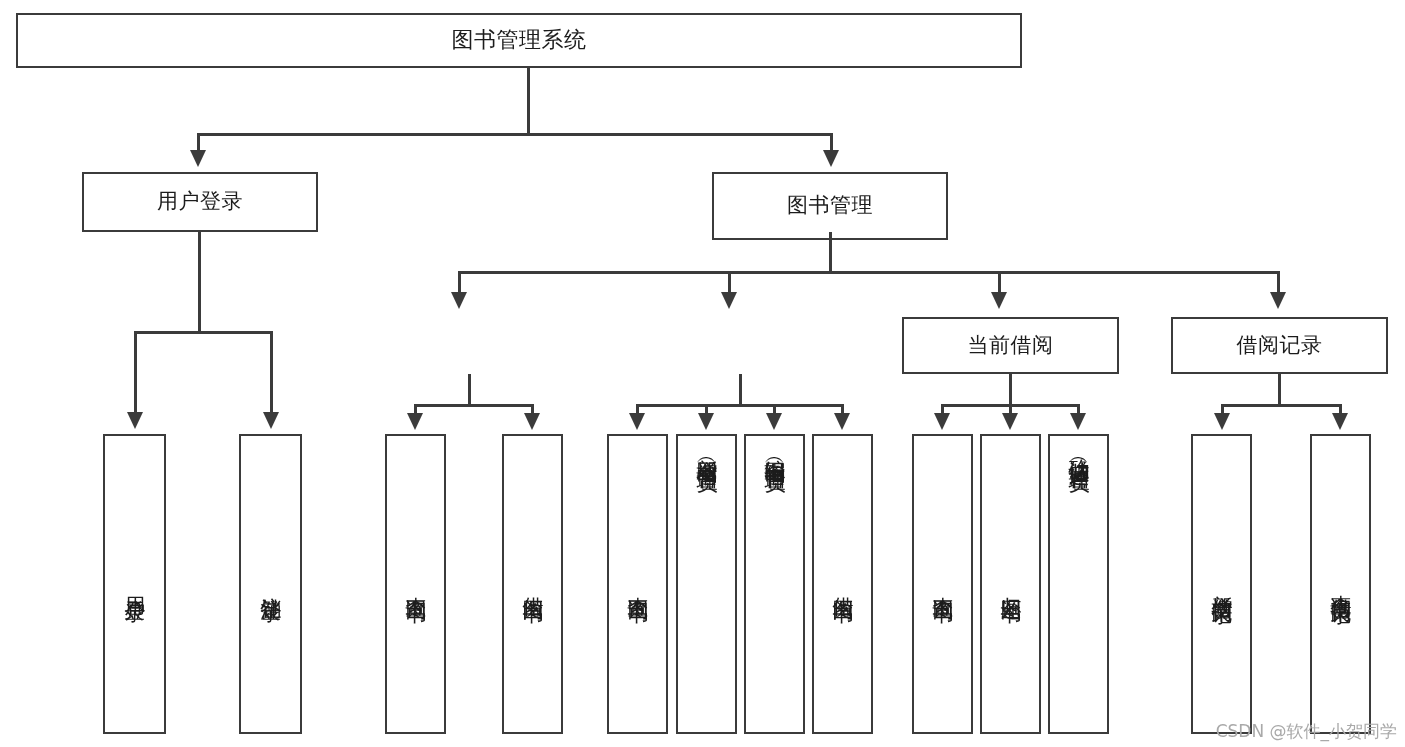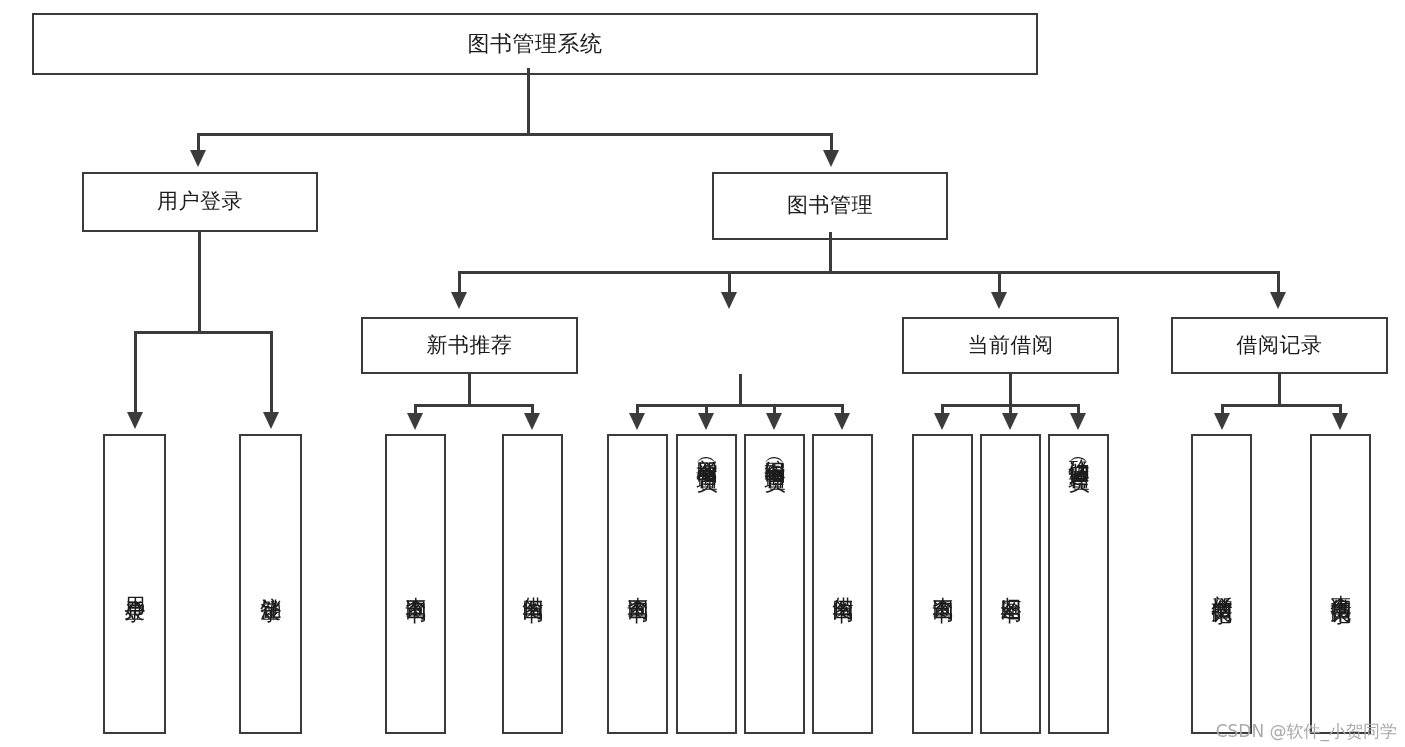--- a/index.html
+++ b/index.html
@@ -84,21 +84,21 @@
     white-space: nowrap;
     font-family: "DejaVu Sans", "Liberation Sans", sans-serif;
     margin-left: 19px;
   }
 </style>
 </head>
 <body>
 
 <div id="canvas">
 
-  <div class="node horiz root" style="left:32px; top:13px; width:1006px; height:62px;">
+  <div class="node horiz root" style="left:16px; top:13px; width:1006px; height:55px;">
     <span class="lbl">图书管理系统</span>
   </div>
 
   <div class="ln v" style="left:527px; top:68px; width:3px; height:67px;"></div>
 
   <div class="ln h" style="left:197px; top:133px; width:636px; height:3px;"></div>
 
   <div class="ln v" style="left:197px; top:133px; width:3px; height:20px;"></div>
   <div class="arrow" style="left:190px; top:150px;"></div>
   <div class="ln v" style="left:830px; top:133px; width:3px; height:20px;"></div>
@@ -130,23 +130,20 @@
 
   <div class="ln v" style="left:458px; top:271px; width:3px; height:24px;"></div>
   <div class="arrow" style="left:451px; top:292px;"></div>
   <div class="ln v" style="left:728px; top:271px; width:3px; height:24px;"></div>
   <div class="arrow" style="left:721px; top:292px;"></div>
   <div class="ln v" style="left:998px; top:271px; width:3px; height:24px;"></div>
   <div class="arrow" style="left:991px; top:292px;"></div>
   <div class="ln v" style="left:1277px; top:271px; width:3px; height:24px;"></div>
   <div class="arrow" style="left:1270px; top:292px;"></div>
 
-  <div class="node horiz" style="left:361px; top:317px; width:217px; height:57px;">
-    <span class="lbl">新书推荐</span>
-  </div>
   <div class="node horiz" style="left:902px; top:317px; width:217px; height:57px;">
     <span class="lbl">当前借阅</span>
   </div>
   <div class="node horiz" style="left:1171px; top:317px; width:217px; height:57px;">
     <span class="lbl">借阅记录</span>
   </div>
 
   <div class="ln v" style="left:468px; top:374px; width:3px; height:32px;"></div>
   <div class="ln h" style="left:414px; top:404px; width:120px; height:3px;"></div>
   <div class="ln v" style="left:414px; top:404px; width:3px; height:12px;"></div>

